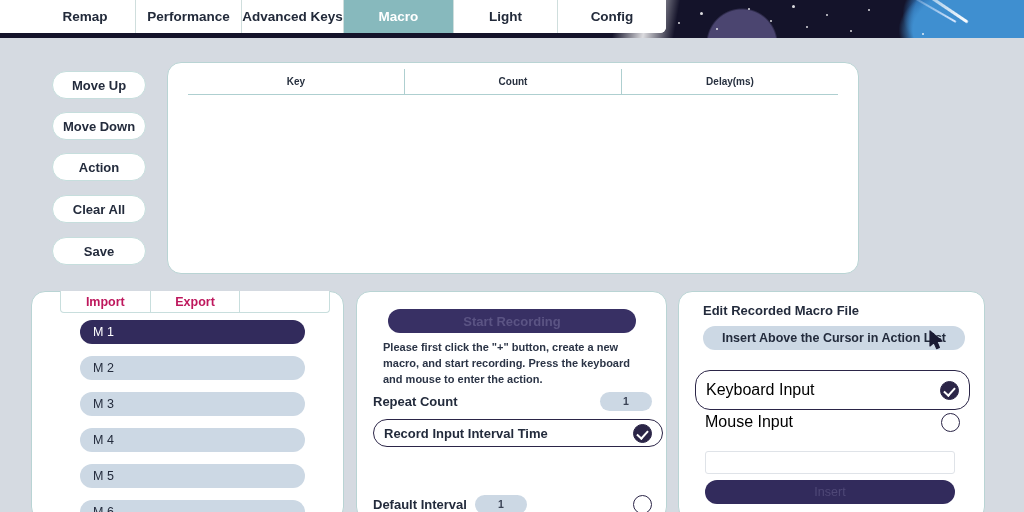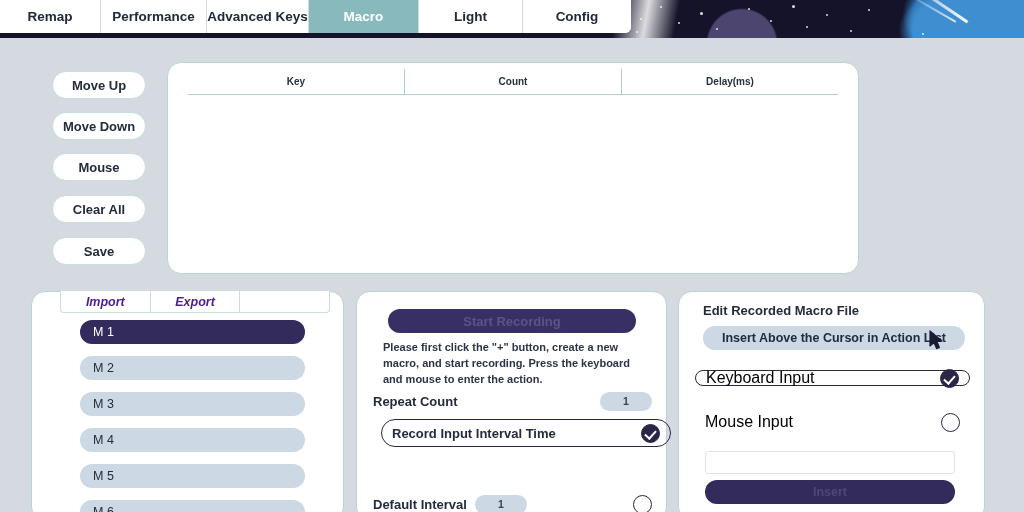--- a/index.html
+++ b/index.html
@@ -37,20 +37,21 @@
   }
 
   
   #tabbar {
     position: absolute; left: 0; top: 0; height: 33px;
     display: flex; align-items: stretch;
     background: #ffffff;
     border-radius: 0 0 6px 0;
     overflow: hidden;
     z-index: 5;
+    padding-left: 35px;
   }
   .tab {
     display: flex; align-items: center; justify-content: center;
     background: #ffffff;
     color: #222a3a;
     font-size: 13.5px; font-weight: 700;
     border-right: 1px solid #cfdedd;
     white-space: nowrap;
   }
   .tab:last-child { border-right: none; }
@@ -99,22 +100,22 @@
   
   #macro-list-panel { left: 31px; top: 291px; width: 313px; height: 230px; }
   #ie-tabs {
     position: absolute; left: 28px; top: -1px; width: 270px; height: 22px;
     display: flex; background: #fff;
     border: 1.2px solid #c8dedd; border-top: none;
     border-radius: 0 0 4px 4px; overflow: hidden;
   }
   #ie-tabs .ietab {
     flex: 1; display: flex; align-items: center; justify-content: center;
-    font-size: 12.5px; font-weight: 700; color: #4c1d95;
-    border-right: 1.2px solid #c8dedd; cursor: pointer; font-style: italic;
+    font-size: 12.5px; font-weight: 700; color: #be185d;
+    border-right: 1.2px solid #c8dedd; cursor: pointer;
   }
   #ie-tabs .ietab:last-child { border-right: none; cursor: default; }
   #macro-items { position: absolute; left: 48px; top: 28px; width: 225px; }
   .macro-item {
     height: 24px; margin-bottom: 12px;
     background: #ccd8e4; border-radius: 13px;
     display: flex; align-items: center;
     padding-left: 13px;
     font-size: 12.5px; font-weight: 400; color: #232b3c;
     cursor: pointer;
@@ -136,21 +137,21 @@
   }
   .opt-row {
     position: absolute; left: 16px; width: 279px; height: 28px;
     display: flex; align-items: center;
   }
   .opt-row .opt-label {
     font-size: 13px; font-weight: 700; color: #232b3c; white-space: nowrap;
   }
   .opt-row.framed {
     border: 1.6px solid #2b2547; border-radius: 15px; padding: 0 10px;
-    left: 24px; width: 290px;
+    left: 16px; width: 290px;
   }
   .num-pill {
     width: 52px; height: 19px; background: #ccd8e4; border-radius: 10px;
     display: flex; align-items: center; justify-content: center;
     font-size: 10.5px; color: #3a4355; font-weight: 700;
     cursor: pointer;
   }
   .radio {
     width: 19px; height: 19px; border-radius: 50%;
     border: 1.8px solid #2b2547; background: #fff;
@@ -175,39 +176,39 @@
     font-size: 13px; font-weight: 700; color: #232b3c;
   }
   #insert-pos-chip {
     position: absolute; left: 24px; top: 34px; width: 262px; height: 24px;
     background: #ccd8e4; border-radius: 13px;
     display: flex; align-items: center; justify-content: center;
     font-size: 12.5px; font-weight: 700; color: #232b3c;
     cursor: pointer;
   }
   #kb-row {
-    position: absolute; left: 16px; top: 78px; width: 275px; height: 16px;
+    position: absolute; left: 16px; top: 78px; width: 275px; height: 40px;
     border: 1.6px solid #2b2547; border-radius: 15px;
     display: flex; align-items: center; padding: 0 10px;
   }
   #mouse-row {
     position: absolute; left: 16px; top: 118px; width: 275px; height: 24px;
     display: flex; align-items: center; padding: 0 10px;
   }
   #macro-text-input {
     position: absolute; left: 26px; top: 159px; width: 250px; height: 23px;
     background: #fff; border: 1.2px solid #dfe3e8; border-radius: 3px;
     font-size: 12px; color: #232b3c; padding: 0 6px;
     font-family: "Liberation Sans", sans-serif;
   }
   #insert-btn {
     position: absolute; left: 26px; top: 188px; width: 250px; height: 24px;
     background: #322b5c; border-radius: 13px;
     display: flex; align-items: center; justify-content: center;
-    font-size: 12.5px; font-weight: 700; color: #4f4877;
+    font-size: 12.5px; font-weight: 400; color: #4f4877;
     cursor: pointer;
   }
 
   
   #cursor { position: absolute; left: 929px; top: 330px; z-index: 40; pointer-events: none; }
 </style>
 </head>
 <body>
 
 <div id="banner">
@@ -233,21 +234,21 @@
   <div class="tab" id="tab-remac" style="width:101px">Remap</div>
   <div class="tab" id="tab-perf">Performance</div>
   <div class="tab" id="tab-advkeys">Advanced Keys</div>
   <div class="tab active" id="tab-macro">Macro</div>
   <div class="tab" id="tab-light">Light</div>
   <div class="tab" id="tab-config">Config</div>
 </div>
 
 <div class="pill-btn" style="top:71px">Move Up</div>
 <div class="pill-btn" style="top:112px">Move Down</div>
-<div class="pill-btn" style="top:153px">Mouse</div>
+<div class="pill-btn" style="top:153px">Action</div>
 <div class="pill-btn" style="top:195px">Clear All</div>
 <div class="pill-btn" style="top:237px">Save</div>
 
 <div class="card" id="action-table">
   <div id="table-head">
     <div class="th">Key</div>
     <div class="th">Count</div>
     <div class="th">Delay(ms)</div>
   </div>
   <div id="table-body"></div>

